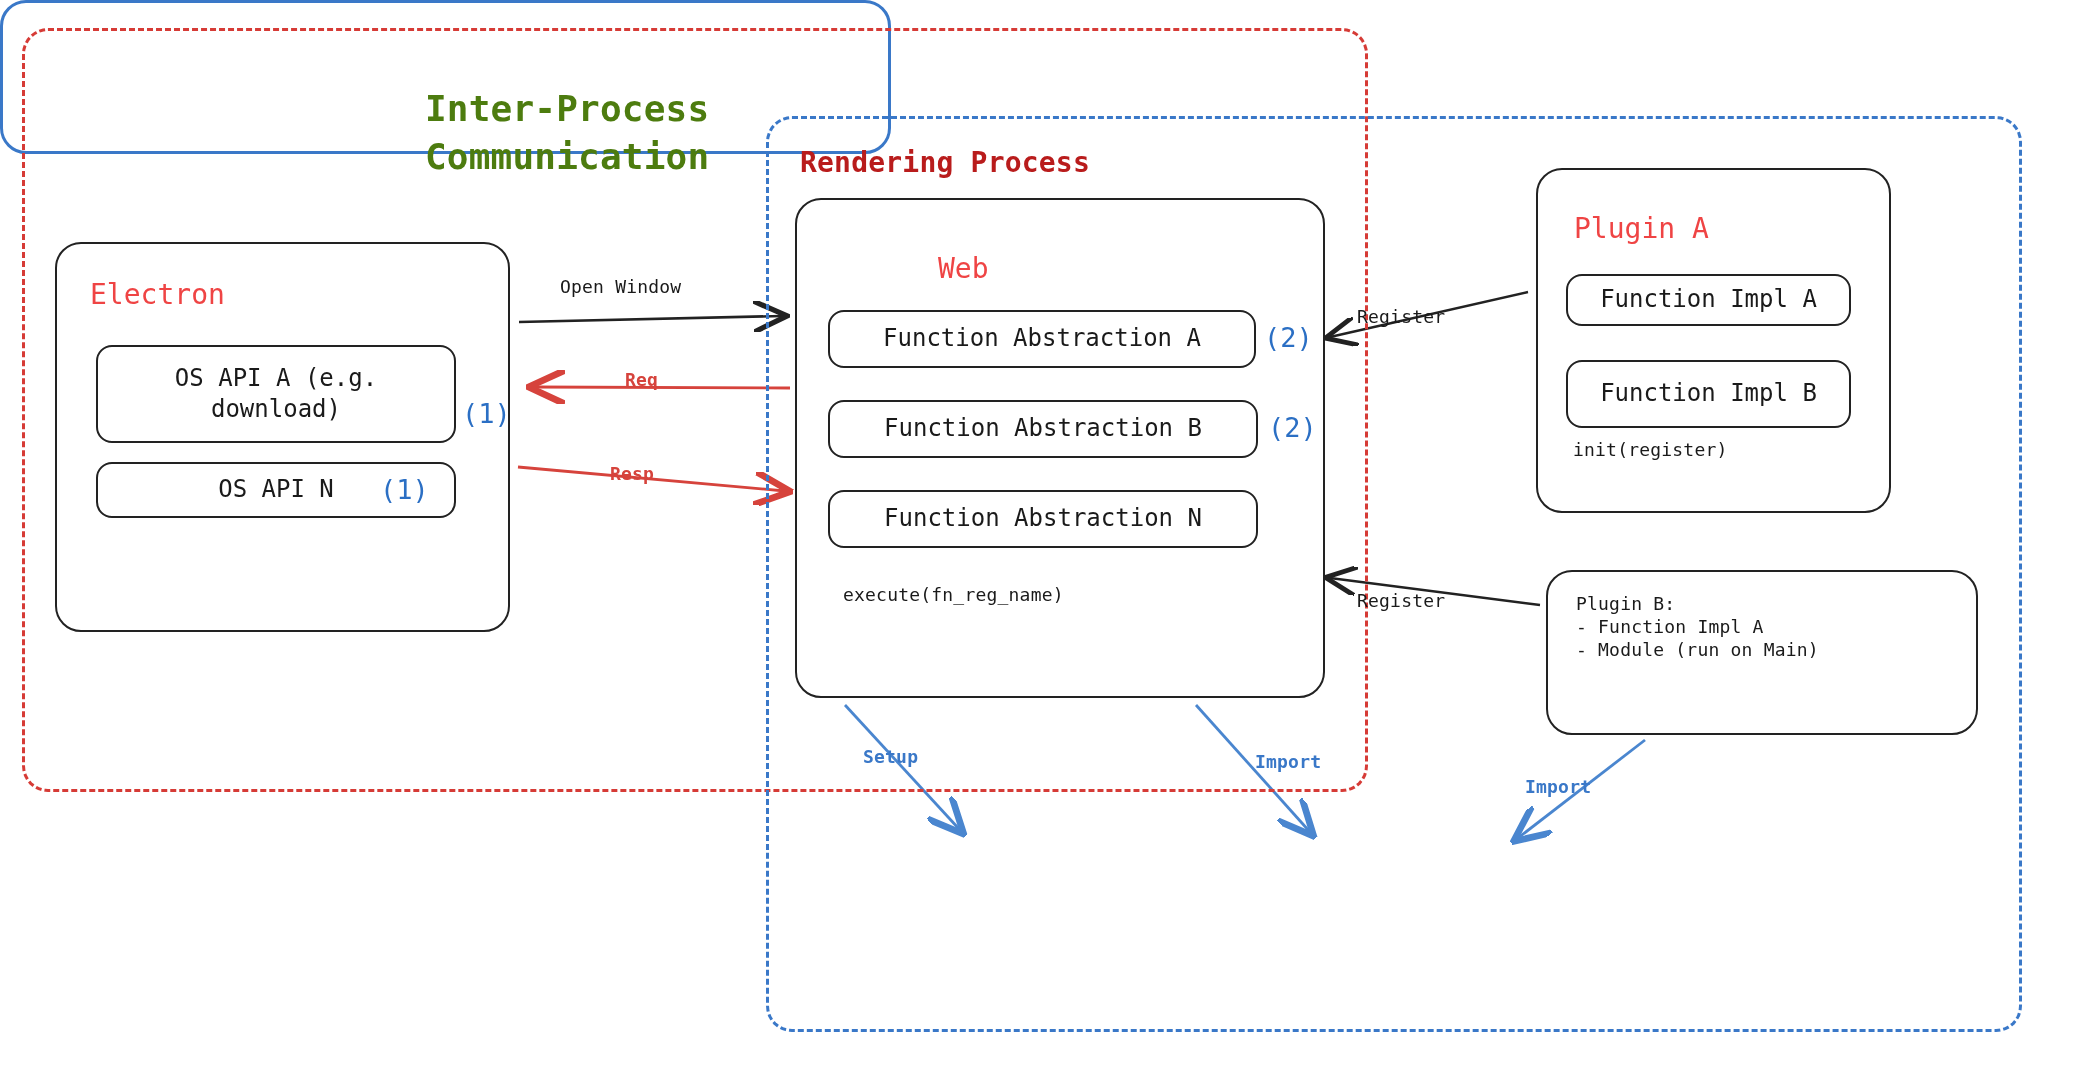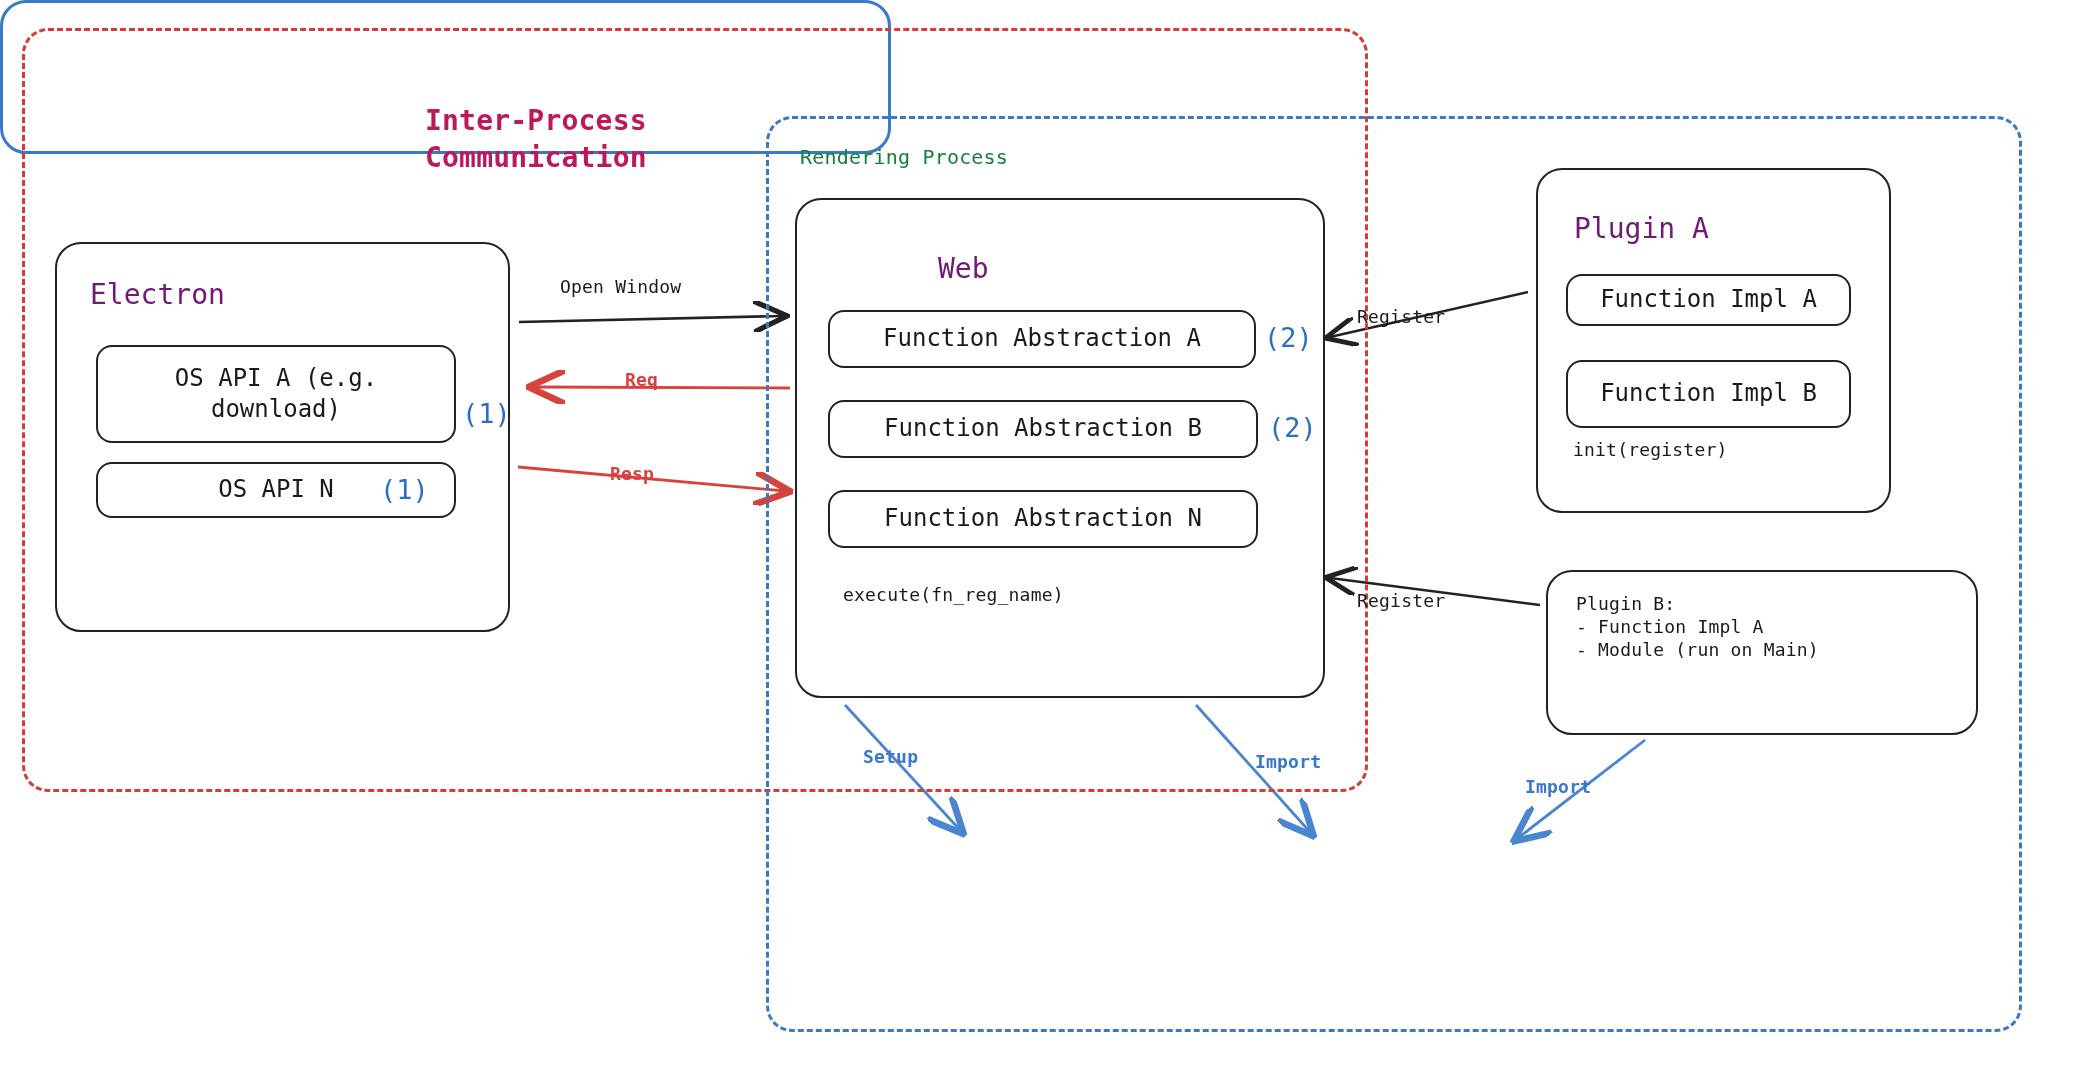--- a/index.html
+++ b/index.html
@@ -67,47 +67,46 @@
   
   .label {
     position: absolute;
     color: #1a1a1a;
     font-size: 18px;
     line-height: 1.28;
     white-space: pre;
     letter-spacing: 0.2px;
   }
   .label-red {
-    color: #be185d;
+    color: #4d7c0f;
+    font-weight: bold;
+    font-size: 36px;
+  }
+  .label-blue {
+    color: #b91c1c;
     font-weight: bold;
     font-size: 28px;
-    margin-top: 18px;
-  }
-  .label-blue {
-    color: #15803d;
-    font-weight: normal;
-    font-size: 20px;
   }
   .marker-blue {
     position: absolute;
     color: #2b6fc4;
     font-size: 27px;
     font-weight: normal;
     white-space: pre;
   }
   .boxtext {
     font-size: 24px;
     color: #1a1a1a;
     white-space: pre;
     line-height: 1.3;
   }
   .heading {
     position: absolute;
     font-size: 28px;
-    color: #701a75;
+    color: #ef4444;
     white-space: pre;
   }
 
   
   #electron-box { left: 55px; top: 242px; width: 455px; height: 390px; }
   #electron-title { left: 90px; top: 278px; }
   #os-api-a { left: 96px; top: 345px; width: 360px; height: 98px; }
   #os-api-a .boxtext { padding: 0 6px; }
   #os-api-n { left: 96px; top: 462px; width: 360px; height: 56px; }
 

